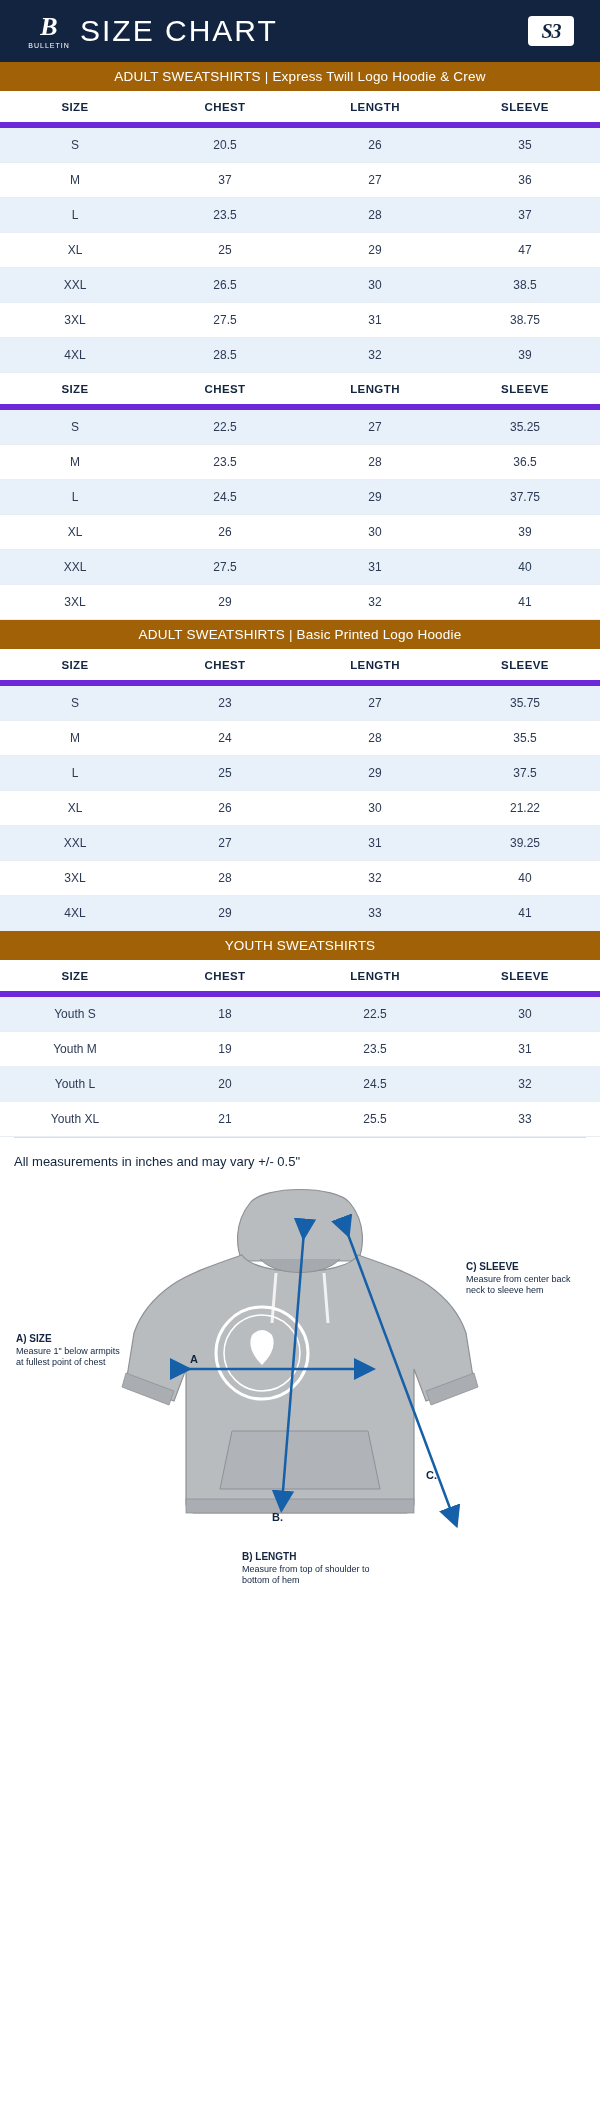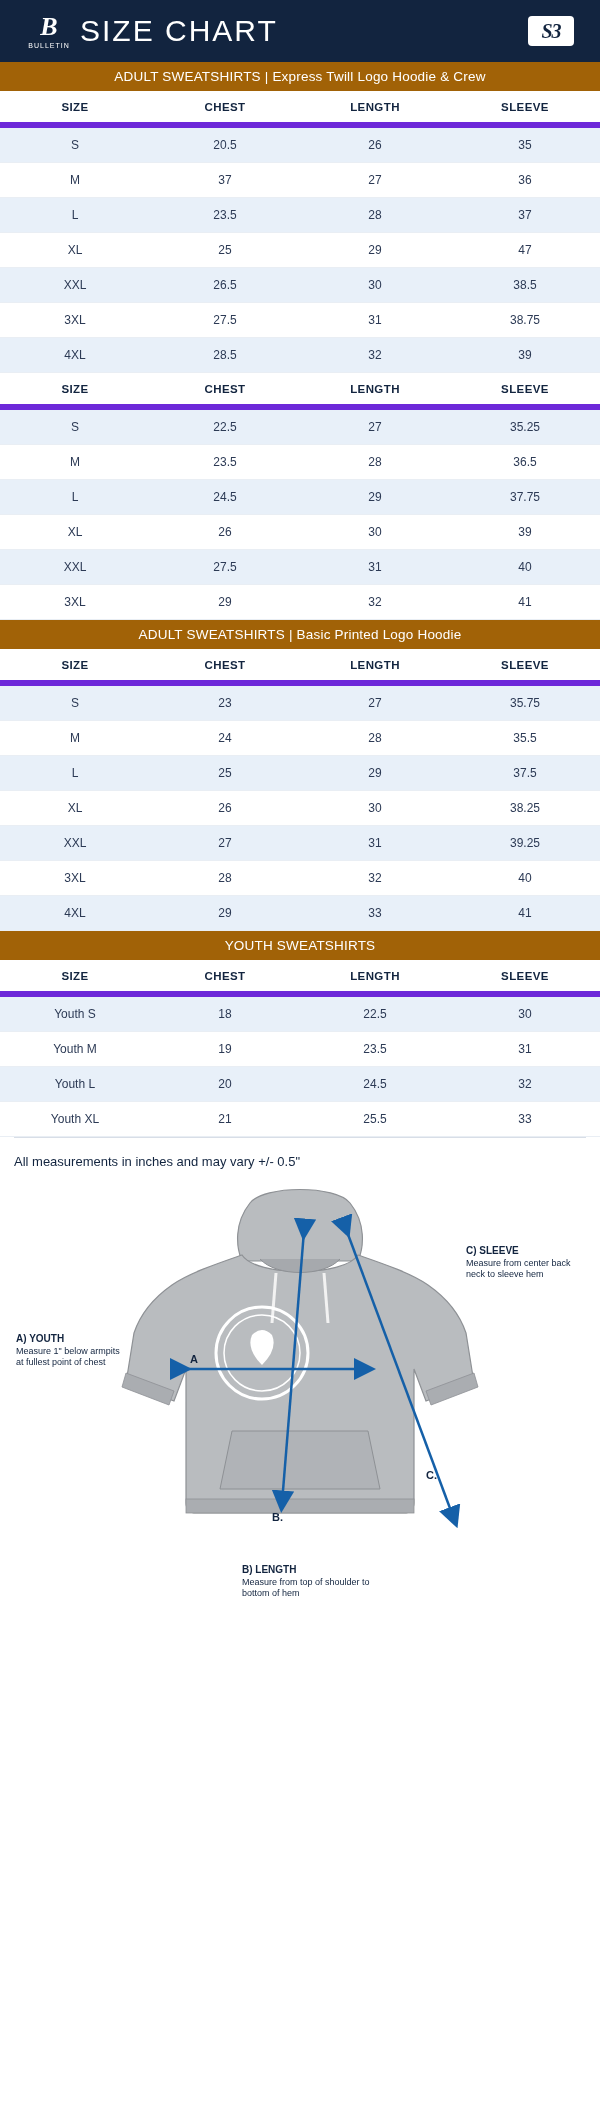--- a/index.html
+++ b/index.html
@@ -141,22 +141,22 @@
   .callout .ttl {
     font-size: 10px;
     font-weight: bold;
     margin-bottom: 2px;
   }
   .callout .txt {
     font-size: 9px;
     line-height: 1.25;
   }
   .c-chest { left: 2px; top: 160px; width: 110px; }
-  .c-sleeve { left: 452px; top: 72px; width: 120px; }
-  .c-length { left: 228px; top: 391px; width: 130px; text-align: left;}
+  .c-sleeve { left: 452px; top: 88px; width: 120px; }
+  .c-length { left: 228px; top: 378px; width: 130px; text-align: left;}
 </style>
 </head>
 <body>
 
 <div class="page">
 
   <div class="header">
     <div class="logo-left">
       <div class="mark">B</div>
       <div class="word">BULLETIN</div>
@@ -315,21 +315,21 @@
           <tr class="alt">
             <td>L</td>
             <td>25</td>
             <td>29</td>
             <td>37.5</td>
           </tr>
           <tr>
             <td>XL</td>
             <td>26</td>
             <td>30</td>
-            <td>38.25</td>
+            <td>21.22</td>
           </tr>
           <tr class="alt">
             <td>XXL</td>
             <td>27</td>
             <td>31</td>
             <td>39.25</td>
           </tr>
           <tr>
             <td>3XL</td>
             <td>28</td>
@@ -431,21 +431,21 @@
         <text x="176" y="190" font-size="11" font-weight="bold" fill="#12243f" font-family="Liberation Sans, sans-serif">A</text>
 
         <line x1="290" y1="58" x2="268" y2="330" stroke="#1560a8" stroke-width="2.5" marker-start="url(#ah)" marker-end="url(#ah)"></line>
         <text x="258" y="348" font-size="11" font-weight="bold" fill="#12243f" font-family="Liberation Sans, sans-serif">B.</text>
 
         <line x1="332" y1="56" x2="440" y2="346" stroke="#1560a8" stroke-width="2.5" marker-start="url(#ah)" marker-end="url(#ah)"></line>
         <text x="412" y="306" font-size="11" font-weight="bold" fill="#12243f" font-family="Liberation Sans, sans-serif">C.</text>
       </svg>
 
       <div class="callout c-chest">
-        <div class="ttl">A) YOUTH</div>
+        <div class="ttl">A) SIZE</div>
         <div class="txt">Measure 1" below armpits at fullest point of chest</div>
       </div>
       <div class="callout c-sleeve">
         <div class="ttl">C) SLEEVE</div>
         <div class="txt">Measure from center back neck to sleeve hem</div>
       </div>
       <div class="callout c-length">
         <div class="ttl">B) LENGTH</div>
         <div class="txt">Measure from top of shoulder to bottom of hem</div>
       </div>

